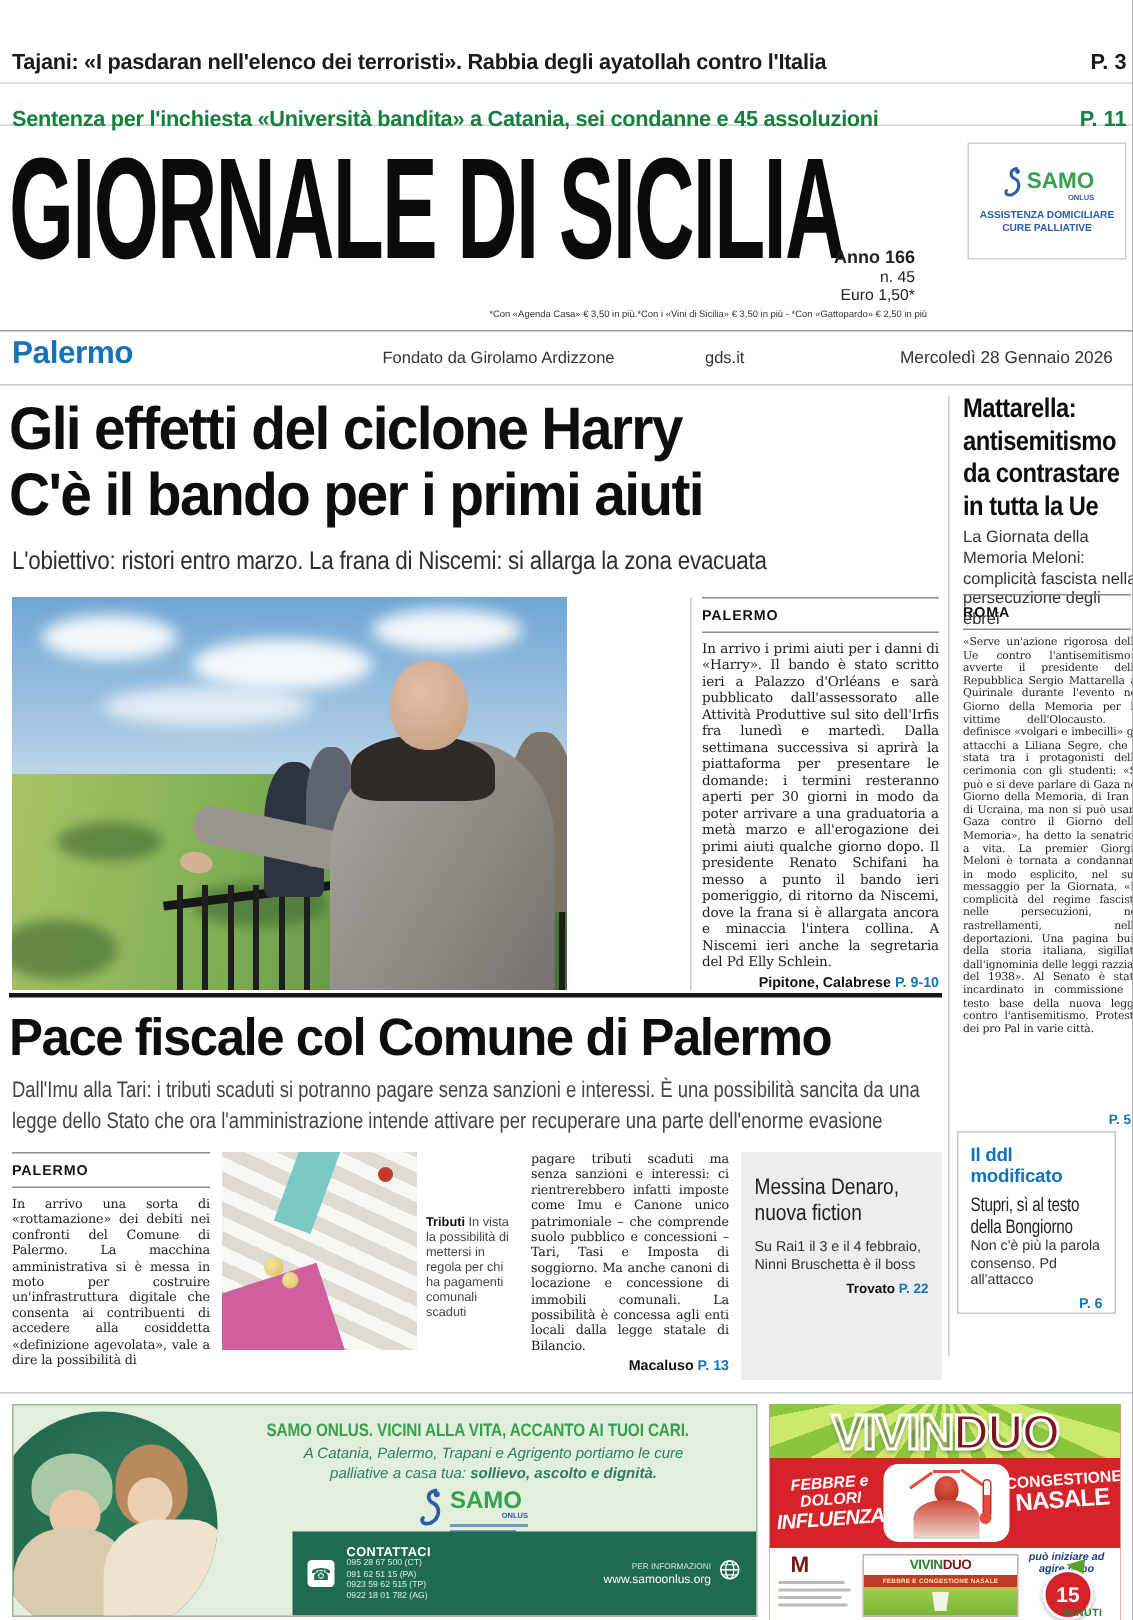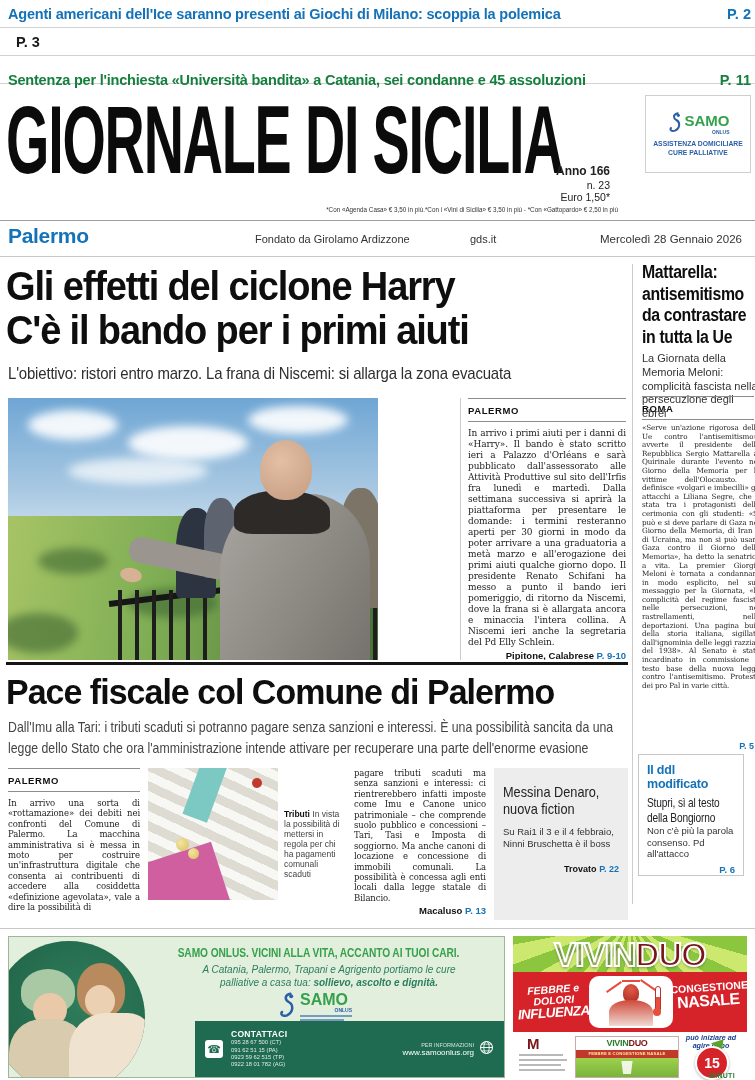--- a/index.html
+++ b/index.html
@@ -96,21 +96,21 @@
   .tp-coin{border-radius:50%;background:radial-gradient(circle at 35% 35%,#f4e6a0,#d9bd5e);}
   .tp-red{left:104px;top:10px;width:10px;height:10px;border-radius:50%;background:#c0392b;}
   .s-capcol{width:62px;margin-right:8px;display:flex;align-items:center;}
   .s-capcol .cap{font-size:8.5px;line-height:10px;}
   .s-col3{width:132px;margin-right:8px;}
   .promo-box{width:134px;background:#ededed;padding:10px 9px;box-sizing:border-box;}
   .promo-kick{color:#1472b8;font-weight:700;font-size:13.5px;letter-spacing:-.2px;}
   .promo-hl{margin-top:5px;font-size:15px;line-height:17px;color:#222;width:118%;
             transform:scaleX(.85);transform-origin:0 0;}
   .promo-deck{margin-top:9px;font-size:9.5px;line-height:11.5px;color:#333;}
-  .promo-by{margin-top:15px;text-align:right;font-size:9px;}
+  .promo-by{margin-top:5px;text-align:right;font-size:9px;}
   
   .samo-ad{left:8px;top:936px;width:497px;height:142px;background:#e2efdd;border:1px solid #9fb49a;
            box-sizing:border-box;overflow:hidden;}
   .samo-ad>div{position:absolute;}
   .samo-circle{left:-16px;top:4px;width:152px;height:152px;border-radius:50%;overflow:hidden;
                background:radial-gradient(circle at 60% 40%,#2e7d5b,#1d5c42);}
   .samo-circle>div{position:absolute;}
   .sp-wrap{left:28px;top:28px;width:54px;height:44px;background:#a8c9a4;border-radius:50% 50% 40% 40%;}
   .sp-face1{left:40px;top:52px;width:34px;height:34px;background:#e9c9a8;border-radius:50%;}
   .sp-body1{left:16px;top:78px;width:78px;height:80px;background:#d9cbae;border-radius:42% 42% 0 0;}
@@ -175,25 +175,22 @@
             justify-content:center;box-shadow:0 1px 3px rgba(0,0,0,.3);}
   .vv-arrow{left:200px;top:6px;width:0;height:0;border-left:7px solid transparent;
             border-right:7px solid transparent;border-bottom:11px solid #5aa52e;transform:rotate(40deg);}
   .vv-min{left:196px;top:40px;font-weight:700;font-size:7px;color:#2e7d32;letter-spacing:.3px;}
 </style>
 </head>
 <body>
 
 <div class="page">
 
-  <div class="abs top-item" style="top:0;">
-    <span class="t c-blue">Agenti americani dell'Ice saranno presenti ai Giochi di Milano: scoppia la polemica</span>
-    <span class="p c-blue">P. 2</span>
-  </div>
   <div class="abs top-item" style="top:28px;">
+    <span class="t c-black">Tajani: «I pasdaran nell'elenco dei terroristi». Rabbia degli ayatollah contro l'Italia</span>
     <span class="p c-black">P. 3</span>
   </div>
   <div class="abs top-item" style="top:56px;">
     <span class="t c-gray">Sentenza per l'inchiesta «Università bandita» a Catania, sei condanne e 45 assoluzioni</span>
     <span class="p c-gray">P. 11</span>
   </div>
 
   <div class="abs brand">GIORNALE DI SICILIA</div>
 
   <div class="abs mast-ad">
@@ -210,21 +207,21 @@
       </span>
     </div>
     <div class="lines">
       <div>ASSISTENZA DOMICILIARE</div>
       <div>CURE PALLIATIVE</div>
     </div>
   </div>
 
   <div class="abs mast-meta">
     <div class="b">Anno 166</div>
-    <div class="s">n. 23</div>
+    <div class="s">n. 45</div>
     <div class="s">Euro 1,50*</div>
   </div>
   <div class="abs promo-line">*Con «Agenda Casa» € 3,50 in più.*Con i «Vini di Sicilia» € 3,50 in più - *Con «Gattopardo» € 2,50 in più</div>
 
   <div class="abs rule" style="left:0;top:220px;width:755px;height:1px;background:#9aa0a6;"></div>
   <div class="abs d-city">Palermo</div>
   <div class="abs d-founded">Fondato da Girolamo Ardizzone</div>
   <div class="abs d-site">gds.it</div>
   <div class="abs d-date">Mercoledì 28 Gennaio 2026</div>
   <div class="abs rule" style="left:0;top:256px;width:755px;height:1px;"></div>

